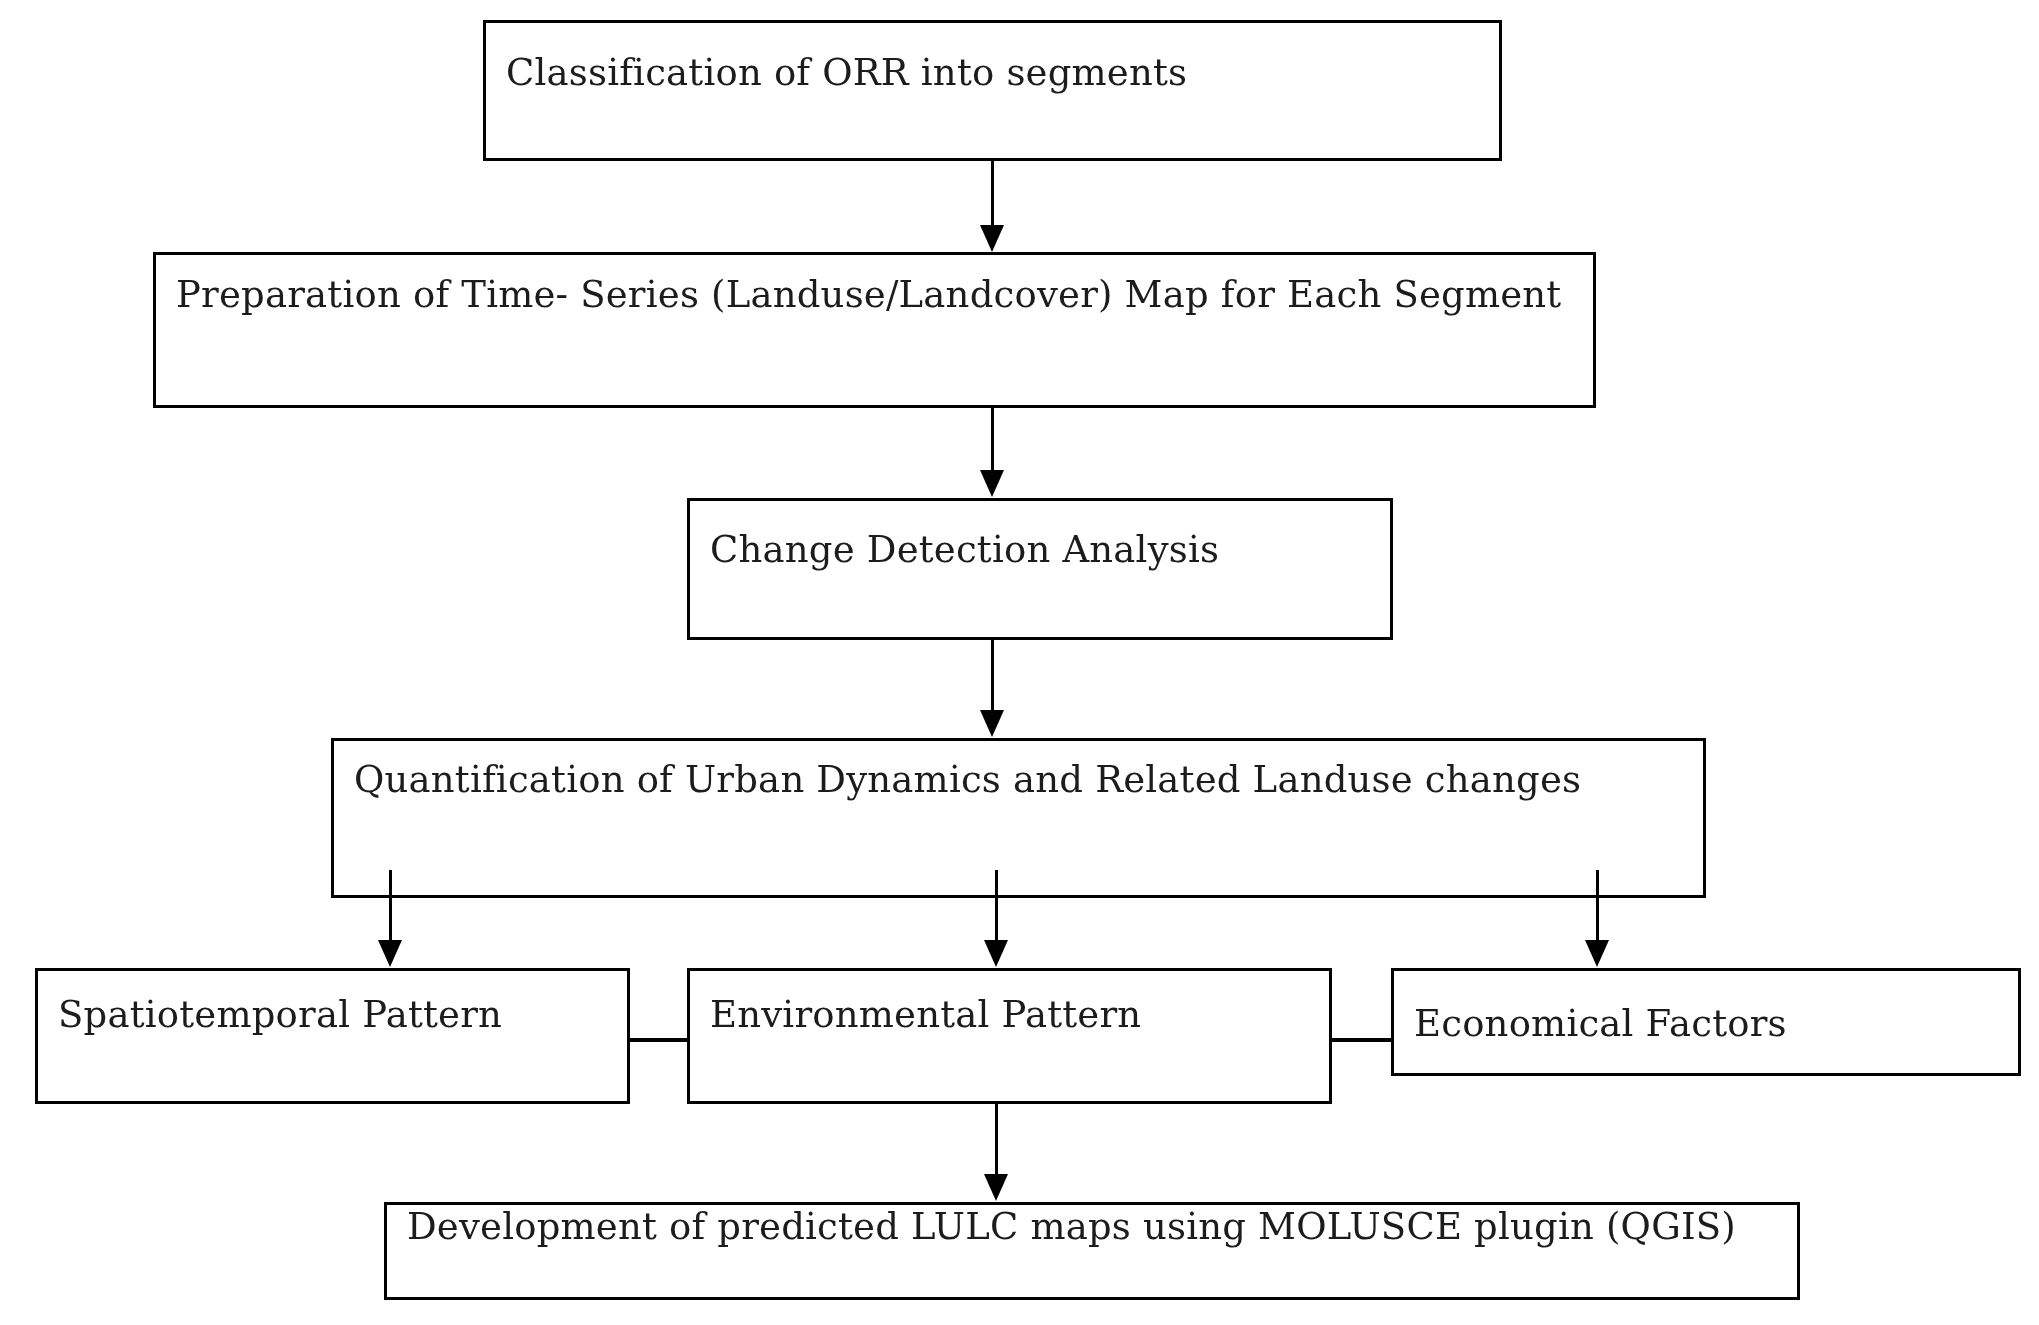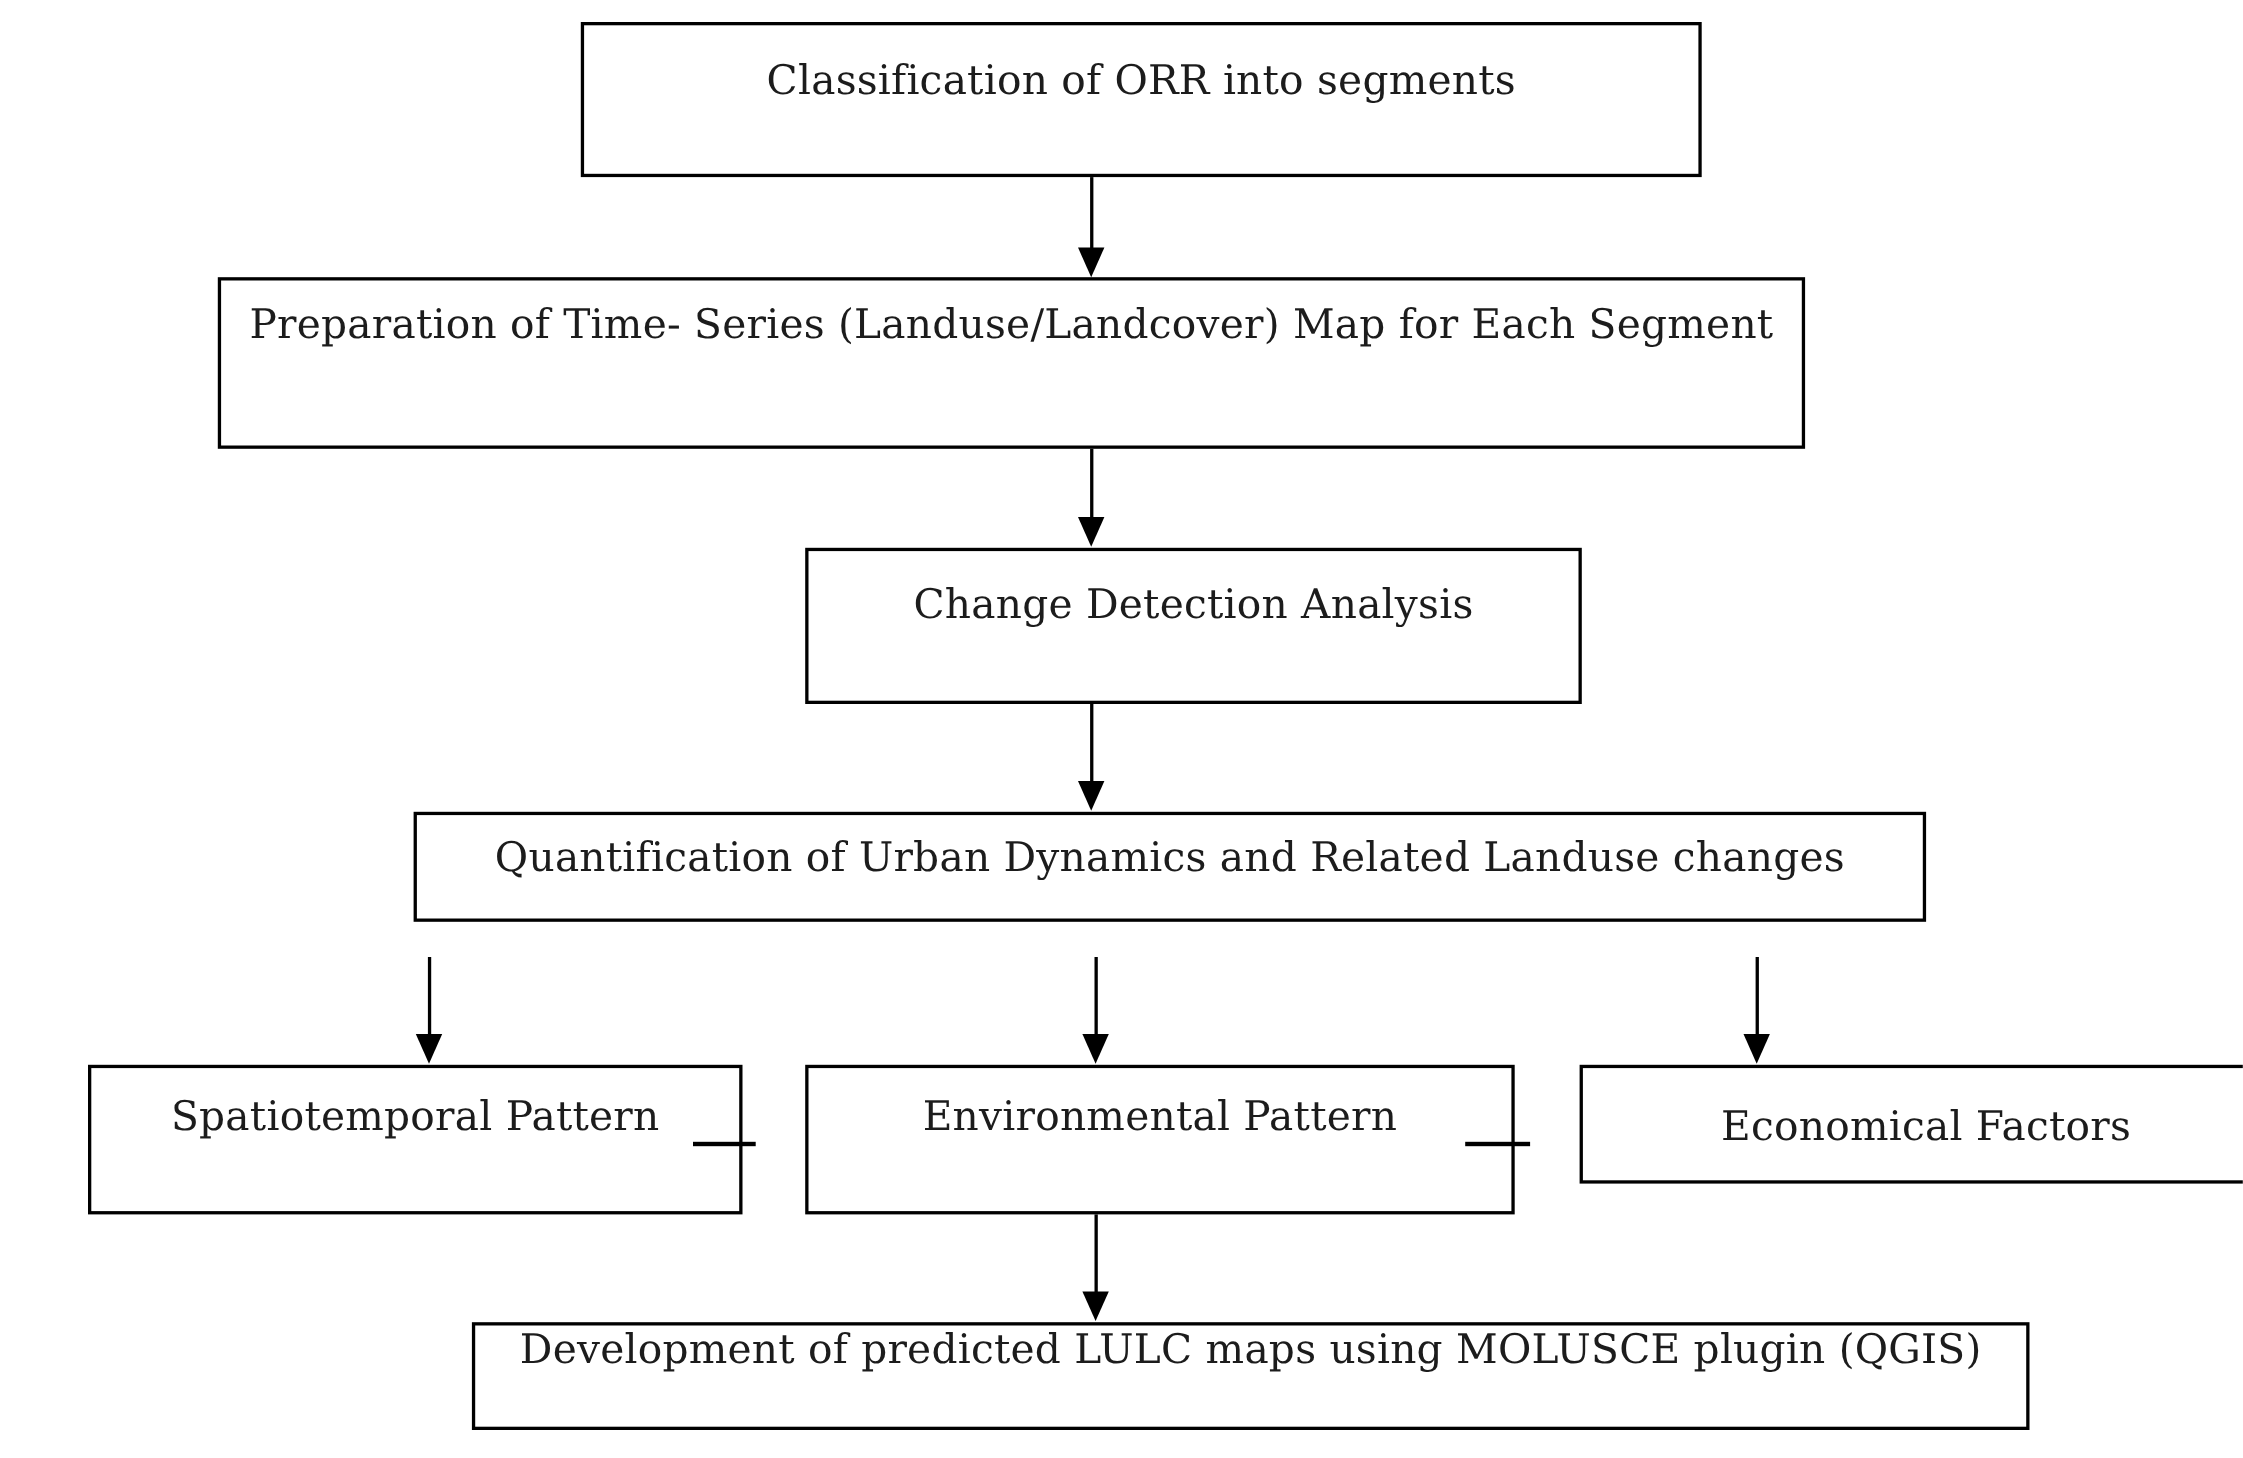--- a/index.html
+++ b/index.html
@@ -13,26 +13,24 @@
     height: 1325px;
     background: #ffffff;
     font-family: "DejaVu Serif", "Liberation Serif", serif;
     overflow: hidden;
   }
   .node {
     position: absolute;
     box-sizing: border-box;
     border: 3px solid #000000;
     background: #ffffff;
-    text-align: center;
     color: #1c1c1c;
     font-size: 37px;
     line-height: 1.18;
     letter-spacing: 0.2px;
-    margin-left: 45px;
   }
   .node .label {
     display: inline-block;
     padding-left: 20px;
     padding-right: 20px;
   }
   .vline {
     position: absolute;
     width: 3px;
     background: #000000;
@@ -61,21 +59,21 @@
   </div>
 
   <div class="node" style="left:153px; top:252px; width:1443px; height:156px; padding-top:18px;">
     <span class="label">Preparation of Time- Series (Landuse/Landcover) Map for Each Segment</span>
   </div>
 
   <div class="node" style="left:687px; top:498px; width:706px; height:142px; padding-top:27px;">
     <span class="label">Change Detection Analysis</span>
   </div>
 
-  <div class="node" style="left:331px; top:738px; width:1375px; height:100px; padding-top:17px;">
+  <div class="node" style="left:331px; top:738px; width:1375px; height:160px; padding-top:17px;">
     <span class="label">Quantification of Urban Dynamics and Related Landuse changes</span>
   </div>
 
   <div class="node" style="left:687px; top:968px; width:645px; height:136px; padding-top:22px;">
     <span class="label">Environmental Pattern</span>
   </div>
 
   <div class="node" style="left:35px; top:968px; width:595px; height:136px; padding-top:22px;">
     <span class="label">Spatiotemporal Pattern</span>
   </div>

